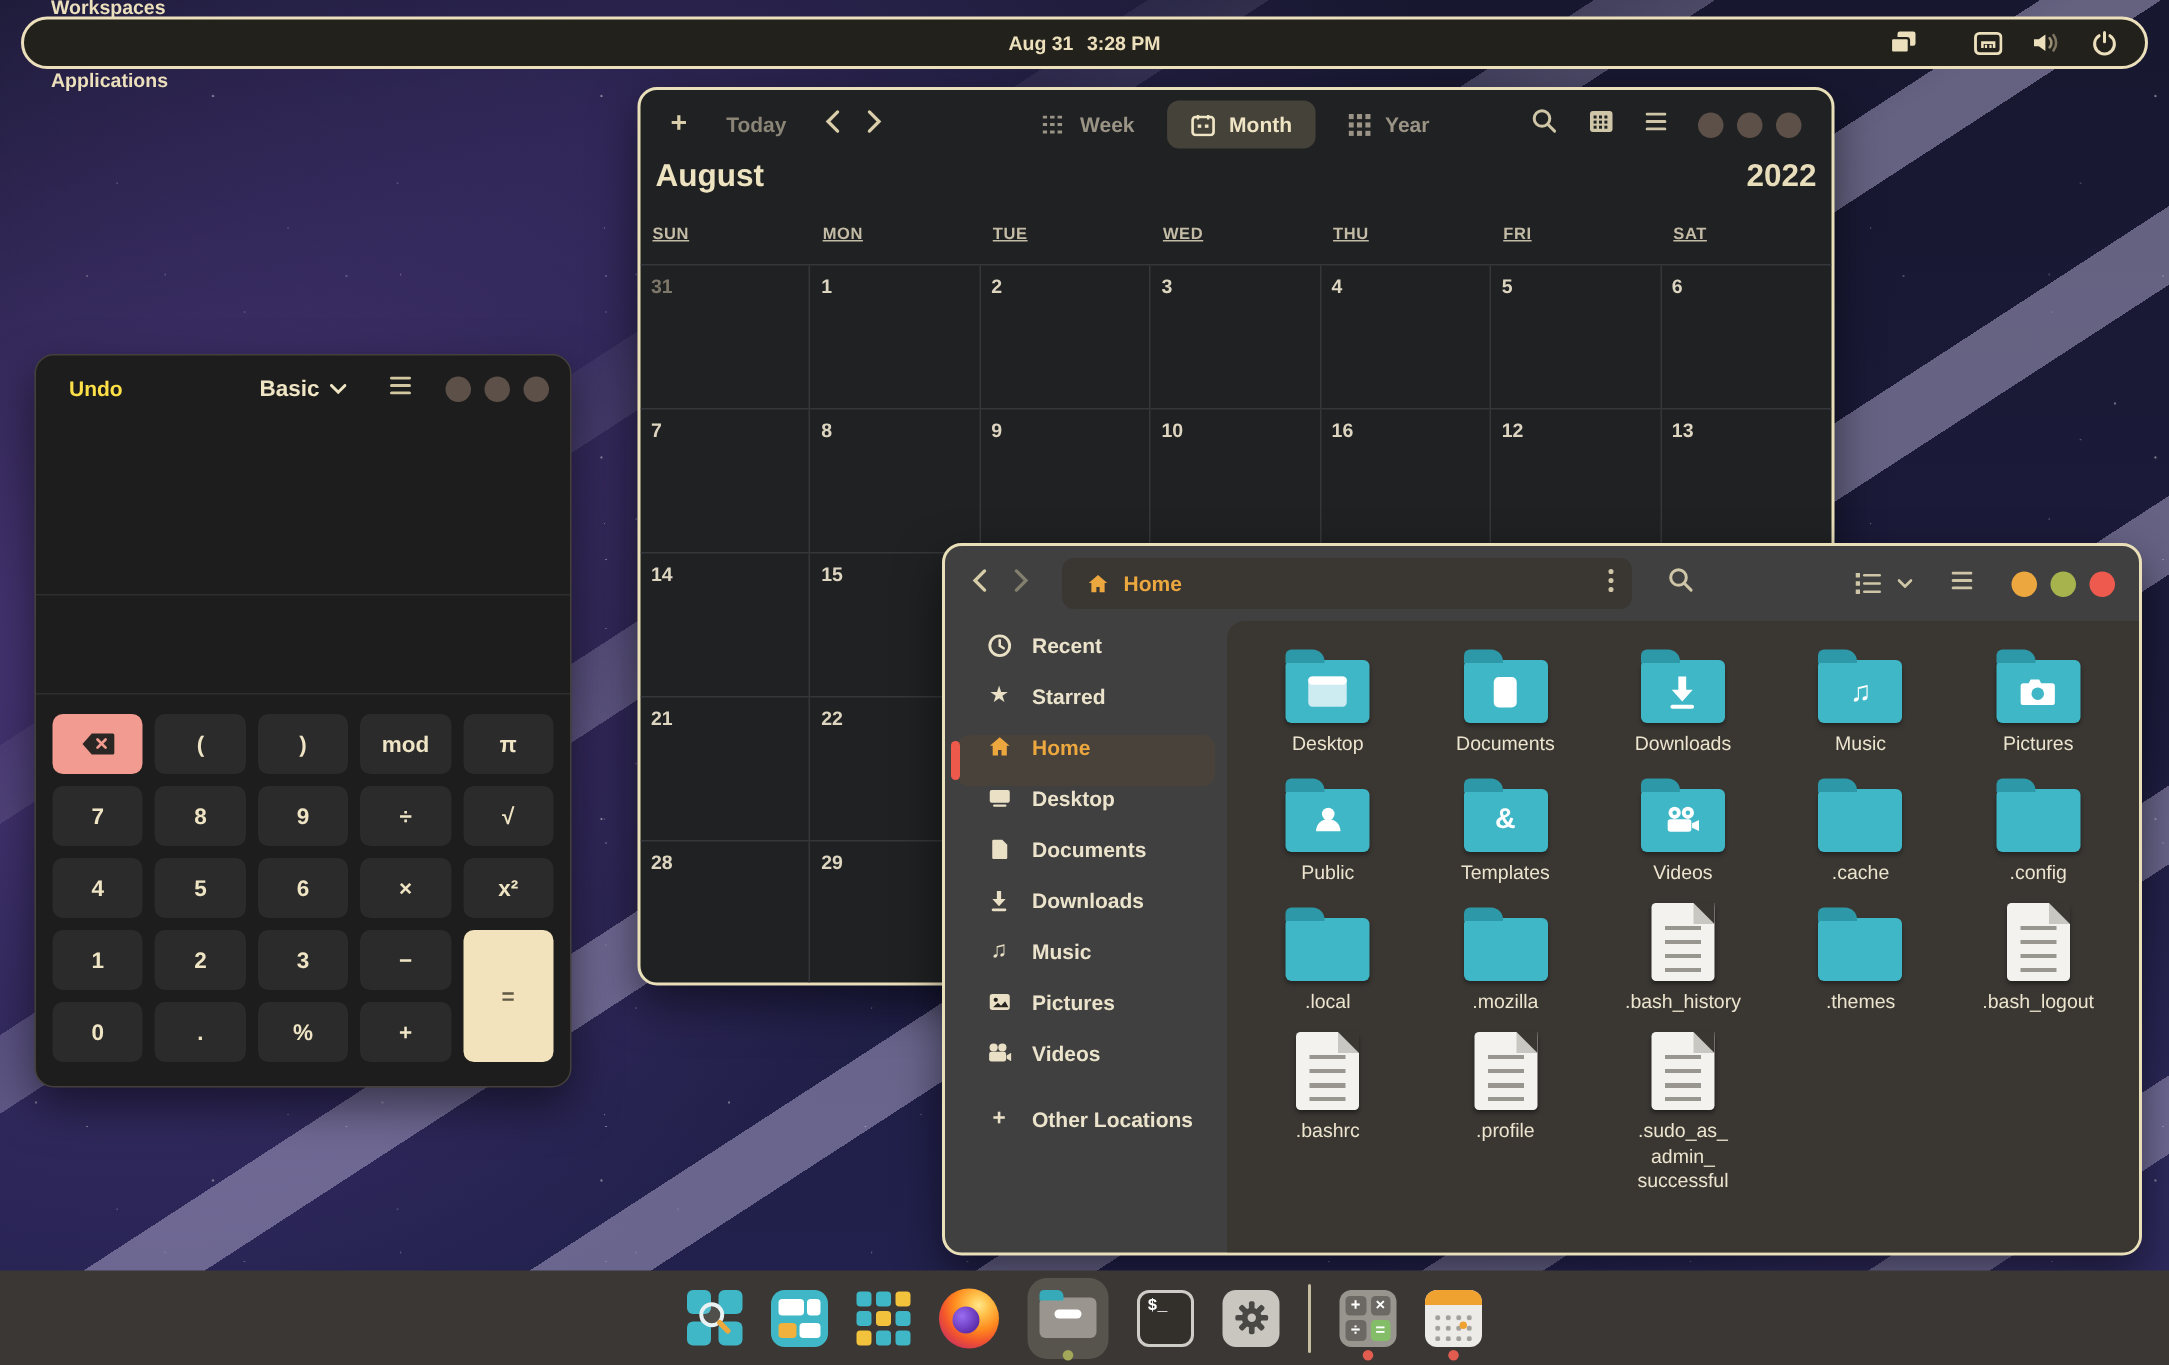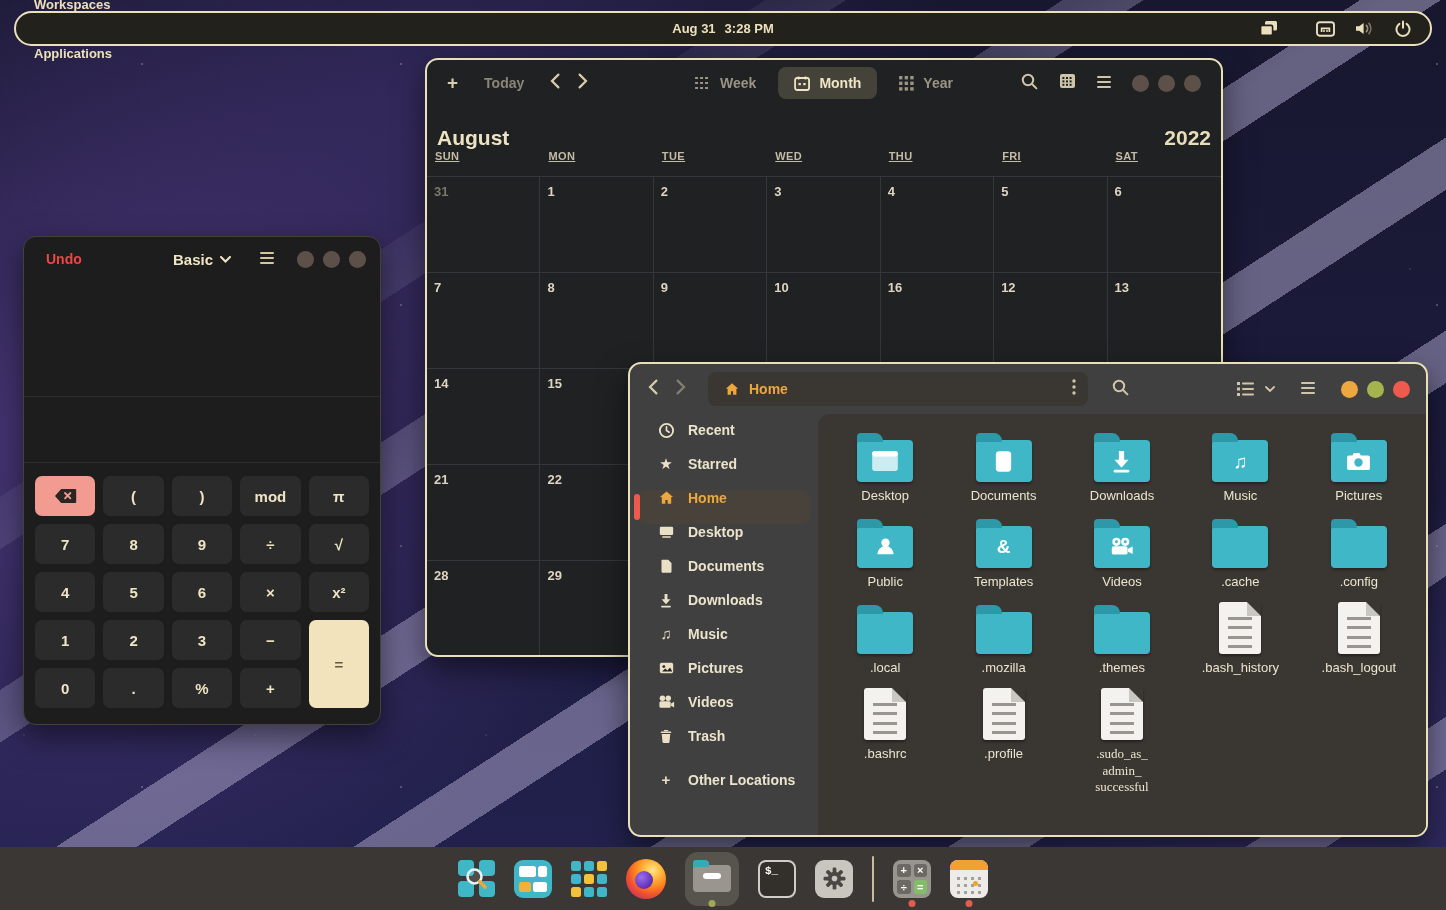--- a/index.html
+++ b/index.html
@@ -44,21 +44,21 @@
   .panel-right .tray{display:flex;align-items:center;}
   .gap-right{margin-right:18px;}
 
   
   .window{position:absolute;border-radius:13px;overflow:hidden;box-shadow:0 12px 30px rgba(0,0,0,.5);}
   .wdot{width:17px;height:17px;border-radius:50%;background:var(--win-dot);}
 
   
   .calc{left:23px;top:236px;width:358px;height:489px;background:#1d1d1d;border:1px solid #45413a;z-index:5;}
   .c-header{height:44px;display:flex;align-items:center;padding:0 14px;position:relative;}
-  .c-undo{color:#ef4444;font-size:14px;font-weight:700;margin-left:8px;}
+  .c-undo{color:#fde047;font-size:14px;font-weight:700;margin-left:8px;}
   .c-mode{position:absolute;left:50%;transform:translateX(-50%);display:flex;align-items:center;gap:7px;
     color:#efe5c4;font-weight:700;font-size:15px;}
   .c-right{margin-left:auto;display:flex;align-items:center;gap:9px;}
   .c-burger{margin-right:14px;}
   .c-display{height:116px;border-bottom:1px solid #2e2e2e;color:#efe5c4;font-size:20px;padding:8px 14px;}
   .c-display2{height:66px;border-bottom:1px solid #2e2e2e;}
   .c-keypad{padding:13px 11px;display:grid;grid-template-columns:repeat(5,1fr);gap:8px;}
   .key{height:40px;border-radius:7px;background:#2b2b2b;color:#efe5c4;font-weight:700;font-size:15px;
     display:flex;align-items:center;justify-content:center;cursor:default;}
   .key.backspace{background:var(--salmon);}
@@ -70,21 +70,21 @@
   .cal-toolbar{height:46px;display:flex;align-items:center;padding:0 20px;position:relative;}
   .cal-plus{color:#d9cea9;font-size:19px;font-weight:700;}
   .cal-today{margin-left:26px;color:#8b8577;font-weight:700;font-size:14px;}
   .cal-nav{margin-left:26px;display:flex;gap:18px;align-items:center;}
   .cal-switch{position:absolute;left:50%;transform:translateX(-50%);display:flex;align-items:center;gap:6px;}
   .view-btn{display:flex;align-items:center;gap:9px;padding:8px 16px;border-radius:8px;
     color:#9b9486;font-weight:700;font-size:14px;}
   .view-btn.sel{background:#45423a;color:#efe5c4;}
   .cal-tools{margin-left:auto;display:flex;align-items:center;gap:21px;}
   .cal-dots{display:flex;gap:9px;}
-  .cal-monthrow{height:44px;display:flex;align-items:flex-end;padding:0 10px;}
+  .cal-monthrow{height:44px;display:flex;align-items:flex-start;padding:0 10px;}
   .cal-month{color:#eee3c0;font-size:21px;font-weight:700;}
   .cal-year{margin-left:auto;color:#e8ddba;font-size:21px;font-weight:700;}
   .cal-weekdays{height:26px;display:grid;grid-template-columns:repeat(7,1fr);}
   .cal-weekdays span{padding-left:8px;font-size:11px;font-weight:700;letter-spacing:.4px;color:#c3bba6;text-decoration:underline;}
   .cal-grid{display:grid;grid-template-columns:repeat(7,1fr);grid-auto-rows:96px;border-top:1px solid #35373a;}
   .cc{border-right:1px solid #35373a;border-bottom:1px solid #35373a;padding:5px 0 0 7px;}
   .cc:nth-child(7n){border-right:none;}
   .dnum{font-size:13px;font-weight:600;color:#ddd5c0;}
   .dnum.dim{color:#7d7769;}
 
@@ -119,21 +119,21 @@
   .folder{position:relative;width:56px;height:42px;background:var(--teal);border-radius:4px;box-shadow:0 2px 3px rgba(0,0,0,.35);}
   .folder::before{content:"";position:absolute;top:-7px;left:0;width:26px;height:9px;background:#2d98a8;border-radius:4px 8px 0 0;}
   .emblem{position:absolute;inset:0;display:flex;align-items:center;justify-content:center;}
   .emblem .glyph-w{color:#fff;font-weight:700;font-size:19px;line-height:1;}
   .paper{position:relative;width:42px;height:52px;background:#f3f2ef;border-radius:3px;box-shadow:0 2px 3px rgba(0,0,0,.4);}
   .paper .fold{content:"";position:absolute;top:0;right:0;border-style:solid;border-width:0 14px 14px 0;
     border-color:#c9c7c2 #3a3733;}
   .paper .lines{position:absolute;left:9px;top:15px;width:24px;height:31px;
     background:repeating-linear-gradient(#98968f 0 3px, transparent 3px 9.5px);}
   .flabel{font-size:13px;color:#ece4ce;line-height:1.3;max-width:108px;margin:0 auto;}
-  .flabel.wrap3{white-space:pre-line;font-family:Liberation Serif, serif;}
+  .flabel.wrap3{white-space:pre-line;}
 
   
   .dock{position:absolute;left:0;bottom:0;width:100%;height:63px;background:#3a3734;z-index:20;
     display:flex;align-items:center;justify-content:center;gap:19px;}
   .dock-item{position:relative;height:63px;display:flex;align-items:center;}
   .run-dot{position:absolute;left:50%;transform:translateX(-50%);bottom:3px;width:7px;height:7px;border-radius:50%;}
   .run-dot.red{background:#e25d50;} .run-dot.olive{background:var(--olive);}
   .ic-ov{position:relative;width:37px;height:37px;}
   .ic-ov .sq{position:absolute;width:16px;height:16px;border-radius:4px;background:var(--teal);}
   .ic-ov .s2{left:21px;} .ic-ov .s3{top:21px;} .ic-ov .s4{left:21px;top:21px;}
@@ -534,30 +534,20 @@
         <span class="s-ic">
             <svg width="18" height="16" viewBox="0 0 18 17">
               <circle cx="5.2" cy="4.6" r="2.9" fill="#e9e0c6"></circle>
               <circle cx="11.4" cy="4.6" r="2.9" fill="#e9e0c6"></circle>
               <rect x="2" y="7.6" width="12" height="7" rx="1.6" fill="#e9e0c6"></rect>
               <path d="M14.4 10.2l3.2-1.9v6l-3.2-1.9z" fill="#e9e0c6"></path>
             </svg>
           </span>
         <span class="s-label">Videos</span>
       </div>
-      <div class="s-item">
-        <span class="s-ic">
-            <svg width="16" height="17" viewBox="0 0 18 18">
-              <path d="M6.8 1.6h4.4l.5 1.4H6.3z" fill="#e9e0c6"></path>
-              <rect x="3" y="3.4" width="12" height="1.8" rx=".9" fill="#e9e0c6"></rect>
-              <path d="M4.2 6.2h9.6l-.9 9a1.4 1.4 0 01-1.4 1.2H6.5a1.4 1.4 0 01-1.4-1.2z" fill="#e9e0c6"></path>
-            </svg>
-          </span>
-        <span class="s-label">Trash</span>
-      </div>
       <div class="s-item other">
         <span class="s-ic glyph">+</span>
         <span class="s-label">Other Locations</span>
       </div>
     </div>
     <div class="f-content">
       <div class="fitem">
         <div class="icon-wrap">
             <div class="folder">
               <span class="emblem">
@@ -677,32 +667,32 @@
         <div class="flabel">.local</div>
       </div>
       <div class="fitem">
         <div class="icon-wrap">
             <div class="folder"></div>
           </div>
         <div class="flabel">.mozilla</div>
       </div>
       <div class="fitem">
         <div class="icon-wrap">
-            <div class="folder"></div>
-          </div>
-        <div class="flabel">.themes</div>
-      </div>
-      <div class="fitem">
-        <div class="icon-wrap">
             <div class="paper">
               <span class="fold"></span>
               <span class="lines"></span>
             </div>
           </div>
         <div class="flabel">.bash_history</div>
+      </div>
+      <div class="fitem">
+        <div class="icon-wrap">
+            <div class="folder"></div>
+          </div>
+        <div class="flabel">.themes</div>
       </div>
       <div class="fitem">
         <div class="icon-wrap">
             <div class="paper">
               <span class="fold"></span>
               <span class="lines"></span>
             </div>
           </div>
         <div class="flabel">.bash_logout</div>
       </div>

